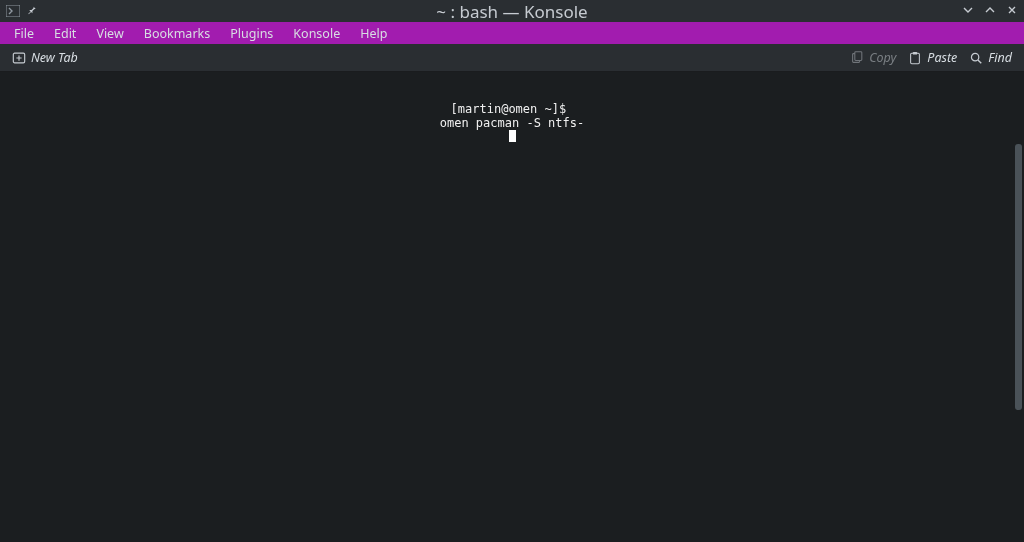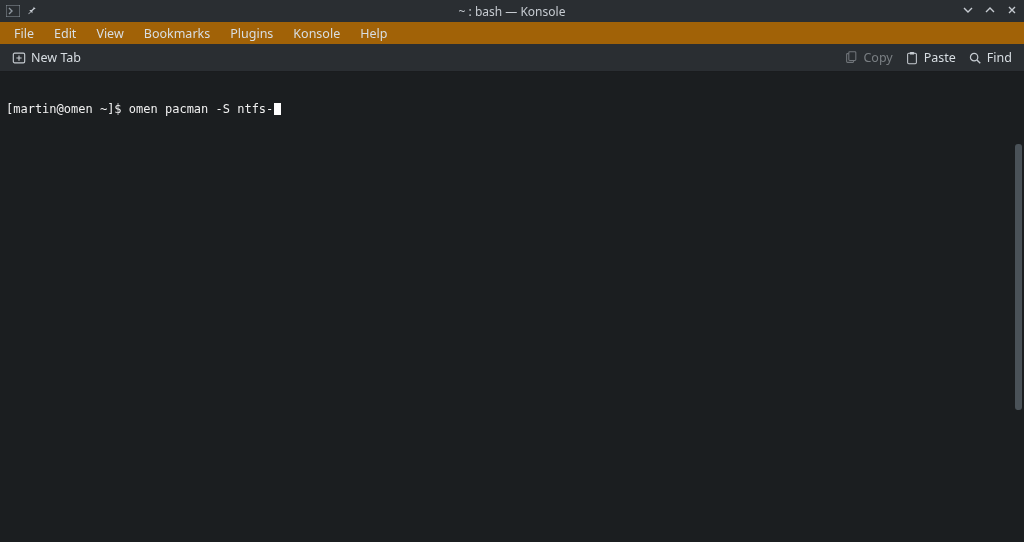--- a/index.html
+++ b/index.html
@@ -22,37 +22,37 @@
       align-items: center;
       padding: 0 6px;
       position: relative;
     }
     .titlebar-left { display: flex; align-items: center; gap: 6px; flex: 0 0 auto; }
     .titlebar-title {
       position: absolute;
       left: 50%;
       transform: translateX(-50%);
       color: #c6cbd1;
-      font-size: 12px;
+      font-size: 17px;
     }
     .titlebar-right {
       margin-left: auto;
       display: flex;
       align-items: center;
       gap: 10px;
     }
     .titlebar .icon, .titlebar .win-icon { color: #c6cbd1; }
     .win-icon { cursor: pointer; }
     .app-icon svg { display: block; }
     .pin-icon { font-size: 11px; }
 
     
     .menubar {
       height: 22px;
-      background: #a16207;
+      background: #a21caf;
       display: flex;
       align-items: stretch;
       padding: 0 4px;
     }
     .menu-item {
       padding: 0 10px;
       display: flex;
       align-items: center;
       color: #d8dee3;
       font-size: 12.5px;
@@ -61,20 +61,21 @@
 
     
     .toolbar {
       height: 28px;
       background: #2a2e32;
       display: flex;
       align-items: center;
       padding: 0 6px;
       gap: 8px;
       border-bottom: 1px solid #1a1c1e;
+      font-style: italic;
     }
     .tool-btn {
       display: flex;
       align-items: center;
       gap: 5px;
       padding: 3px 6px;
       color: #d8dee3;
       font-size: 12.5px;
       cursor: pointer;
       border-radius: 3px;
@@ -96,21 +97,21 @@
       flex: 1;
       background: #1b1e20;
       color: #f0f0f0;
       font-family: "Hack", "DejaVu Sans Mono", monospace;
       font-size: 12px;
       line-height: 14px;
       padding: 2px 6px 4px 6px;
       position: relative;
       white-space: pre;
     }
-    .prompt-line { display: flex; align-items: center; }
+    .prompt-line { display: flex; align-items: center; flex-direction: column; }
     .cursor {
       display: inline-block;
       width: 7px;
       height: 12px;
       background: #ffffff;
       margin-left: 1px;
       vertical-align: text-bottom;
     }
     .scrollbar {
       position: absolute;

